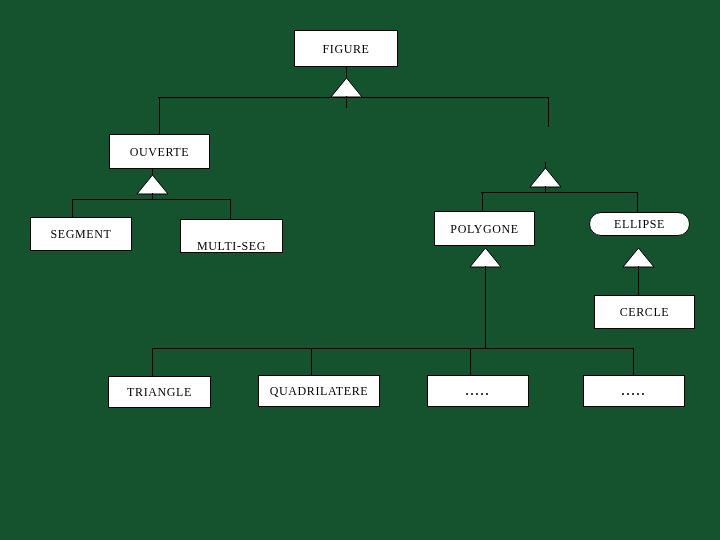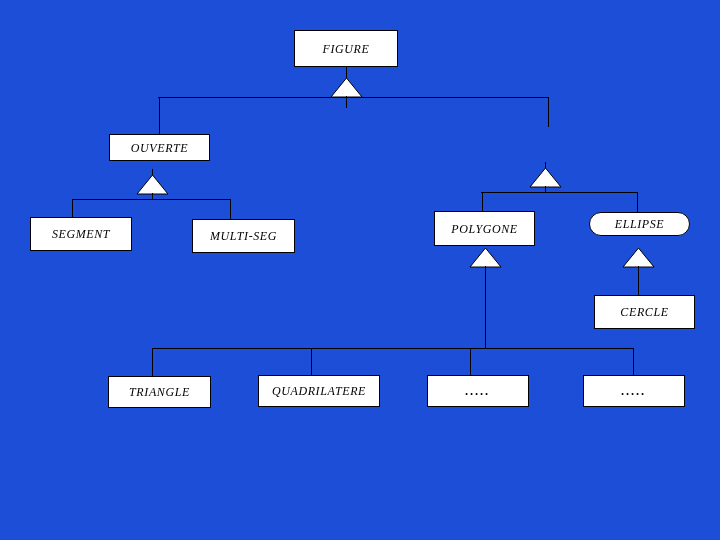--- a/index.html
+++ b/index.html
@@ -4,24 +4,23 @@
 <style>
   html, body {
     margin: 0;
     padding: 0;
     background: #ffffff;
   }
   #canvas {
     position: relative;
     width: 720px;
     height: 540px;
-    background: #1d4ed8;
+    background: #14532d;
     overflow: hidden;
     font-family: "Liberation Serif", "DejaVu Serif", serif;
-    font-style: italic;
   }
   .node {
     position: absolute;
     box-sizing: border-box;
     border: 1px solid #000000;
     background: #ffffff;
     display: flex;
     align-items: center;
     justify-content: center;
     font-family: "Liberation Serif", "DejaVu Serif", serif;
@@ -113,30 +112,30 @@
   <div class="hline" style="left:152px; top:348px; width:482px;"></div>
   <div class="vline" style="left:152px; top:348px; height:28px;"></div>
   <div class="vline" style="left:311px; top:348px; height:28px;"></div>
   <div class="vline" style="left:470px; top:348px; height:28px;"></div>
   <div class="vline" style="left:633px; top:348px; height:28px;"></div>
 
   <div class="node" style="left:294px; top:30px;  width:104px; height:37px;">
     <span class="node-label">FIGURE</span>
   </div>
 
-  <div class="node" style="left:109px; top:134px; width:101px; height:27px;">
+  <div class="node" style="left:109px; top:134px; width:101px; height:35px;">
     <span class="node-label">OUVERTE</span>
   </div>
 
 
   <div class="node" style="left:30px;  top:217px; width:102px; height:34px;">
     <span class="node-label">SEGMENT</span>
   </div>
 
-  <div class="node" style="left:192px; top:219px; width:103px; height:34px;">
+  <div class="node" style="left:180px; top:219px; width:103px; height:34px;align-items:flex-end;">
     <span class="node-label">MULTI-SEG</span>
   </div>
 
   <div class="node" style="left:434px; top:211px; width:101px; height:35px;text-align:right;">
     <span class="node-label">POLYGONE</span>
   </div>
 
   <div class="node" style="left:589px; top:212px; width:101px; height:24px;border-radius:13px;">
     <span class="node-label">ELLIPSE</span>
   </div>

